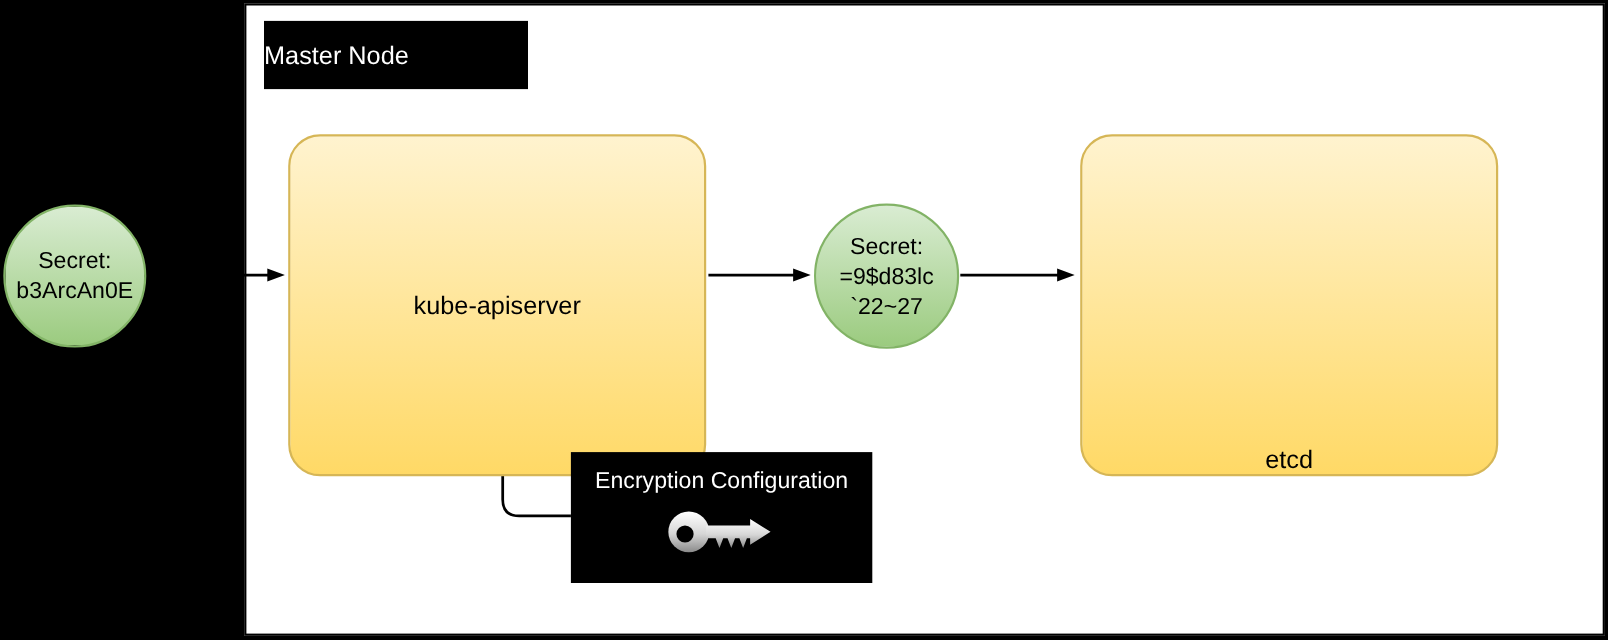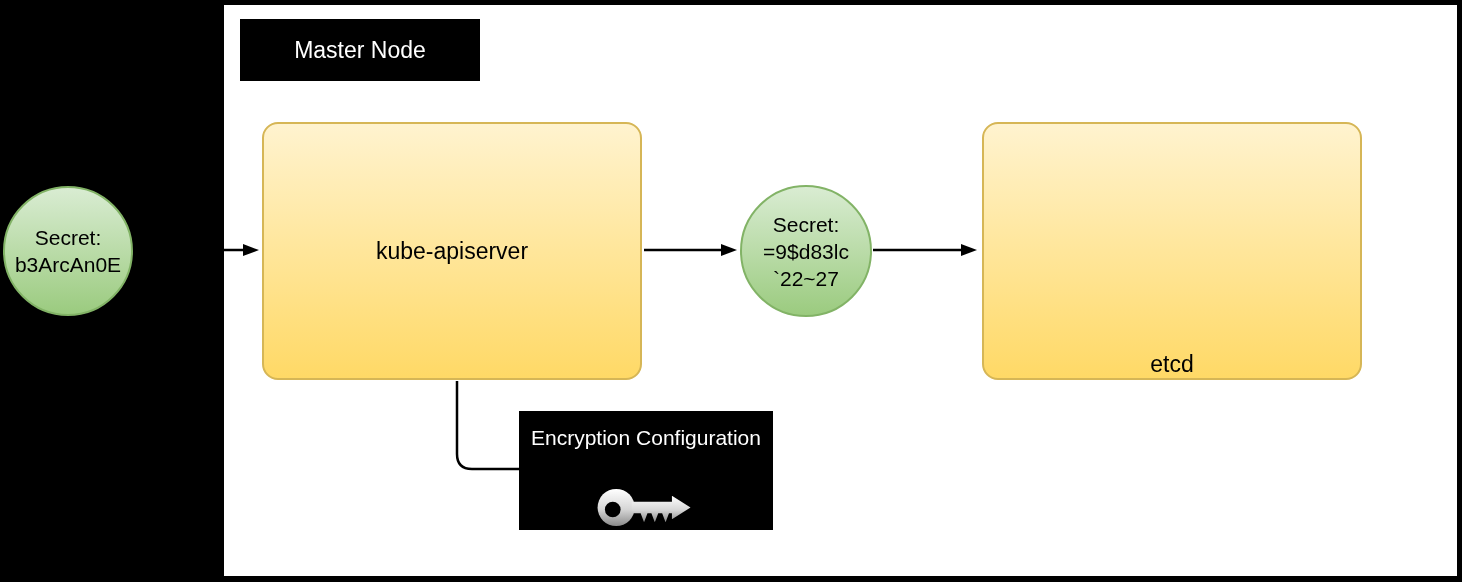--- a/index.html
+++ b/index.html
@@ -17,29 +17,29 @@
     color:var(--node-text);
     overflow:hidden;
   }
   .stage{position:relative;width:1462px;height:582px;background:var(--background);}
   .panel{
     position:absolute;left:222px;top:3px;width:1237px;height:575px;
     background:var(--panel-bg);border:2px solid var(--panel-border);
   }
   .black-label{
     position:absolute;background:var(--label-bg);color:var(--label-text);
-    display:flex;align-items:center;justify-content:center;text-align:center;
+    display:flex;align-items:center;justify-content:flex-start;text-align:center;
   }
   .master-label{left:240px;top:19px;width:240px;height:62px;font-size:23px;}
   .enc-box{
-    left:519px;top:411px;width:254px;height:119px;font-size:21px;
-    flex-direction:column;justify-content:space-between;padding-top:15px;gap:11px;
+    left:519px;top:411px;width:274px;height:119px;font-size:21px;
+    flex-direction:column;justify-content:flex-start;padding-top:15px;gap:11px;
   }
   .node-box{
-    position:absolute;width:380px;height:258px;border-radius:16px;
+    position:absolute;width:380px;height:311px;border-radius:29px;
     background:linear-gradient(var(--yellow-top), var(--yellow-bottom));
     border:2px solid var(--yellow-border);
     display:flex;align-items:center;justify-content:center;
     font-size:23px;color:var(--node-text);text-align:center;
   }
   .kube-box{left:262px;top:122px;}
   .etcd-box{left:982px;top:122px;align-items:flex-end;}
   .node-circle{
     position:absolute;border-radius:50%;
     background:linear-gradient(var(--green-top), var(--green-bottom));

